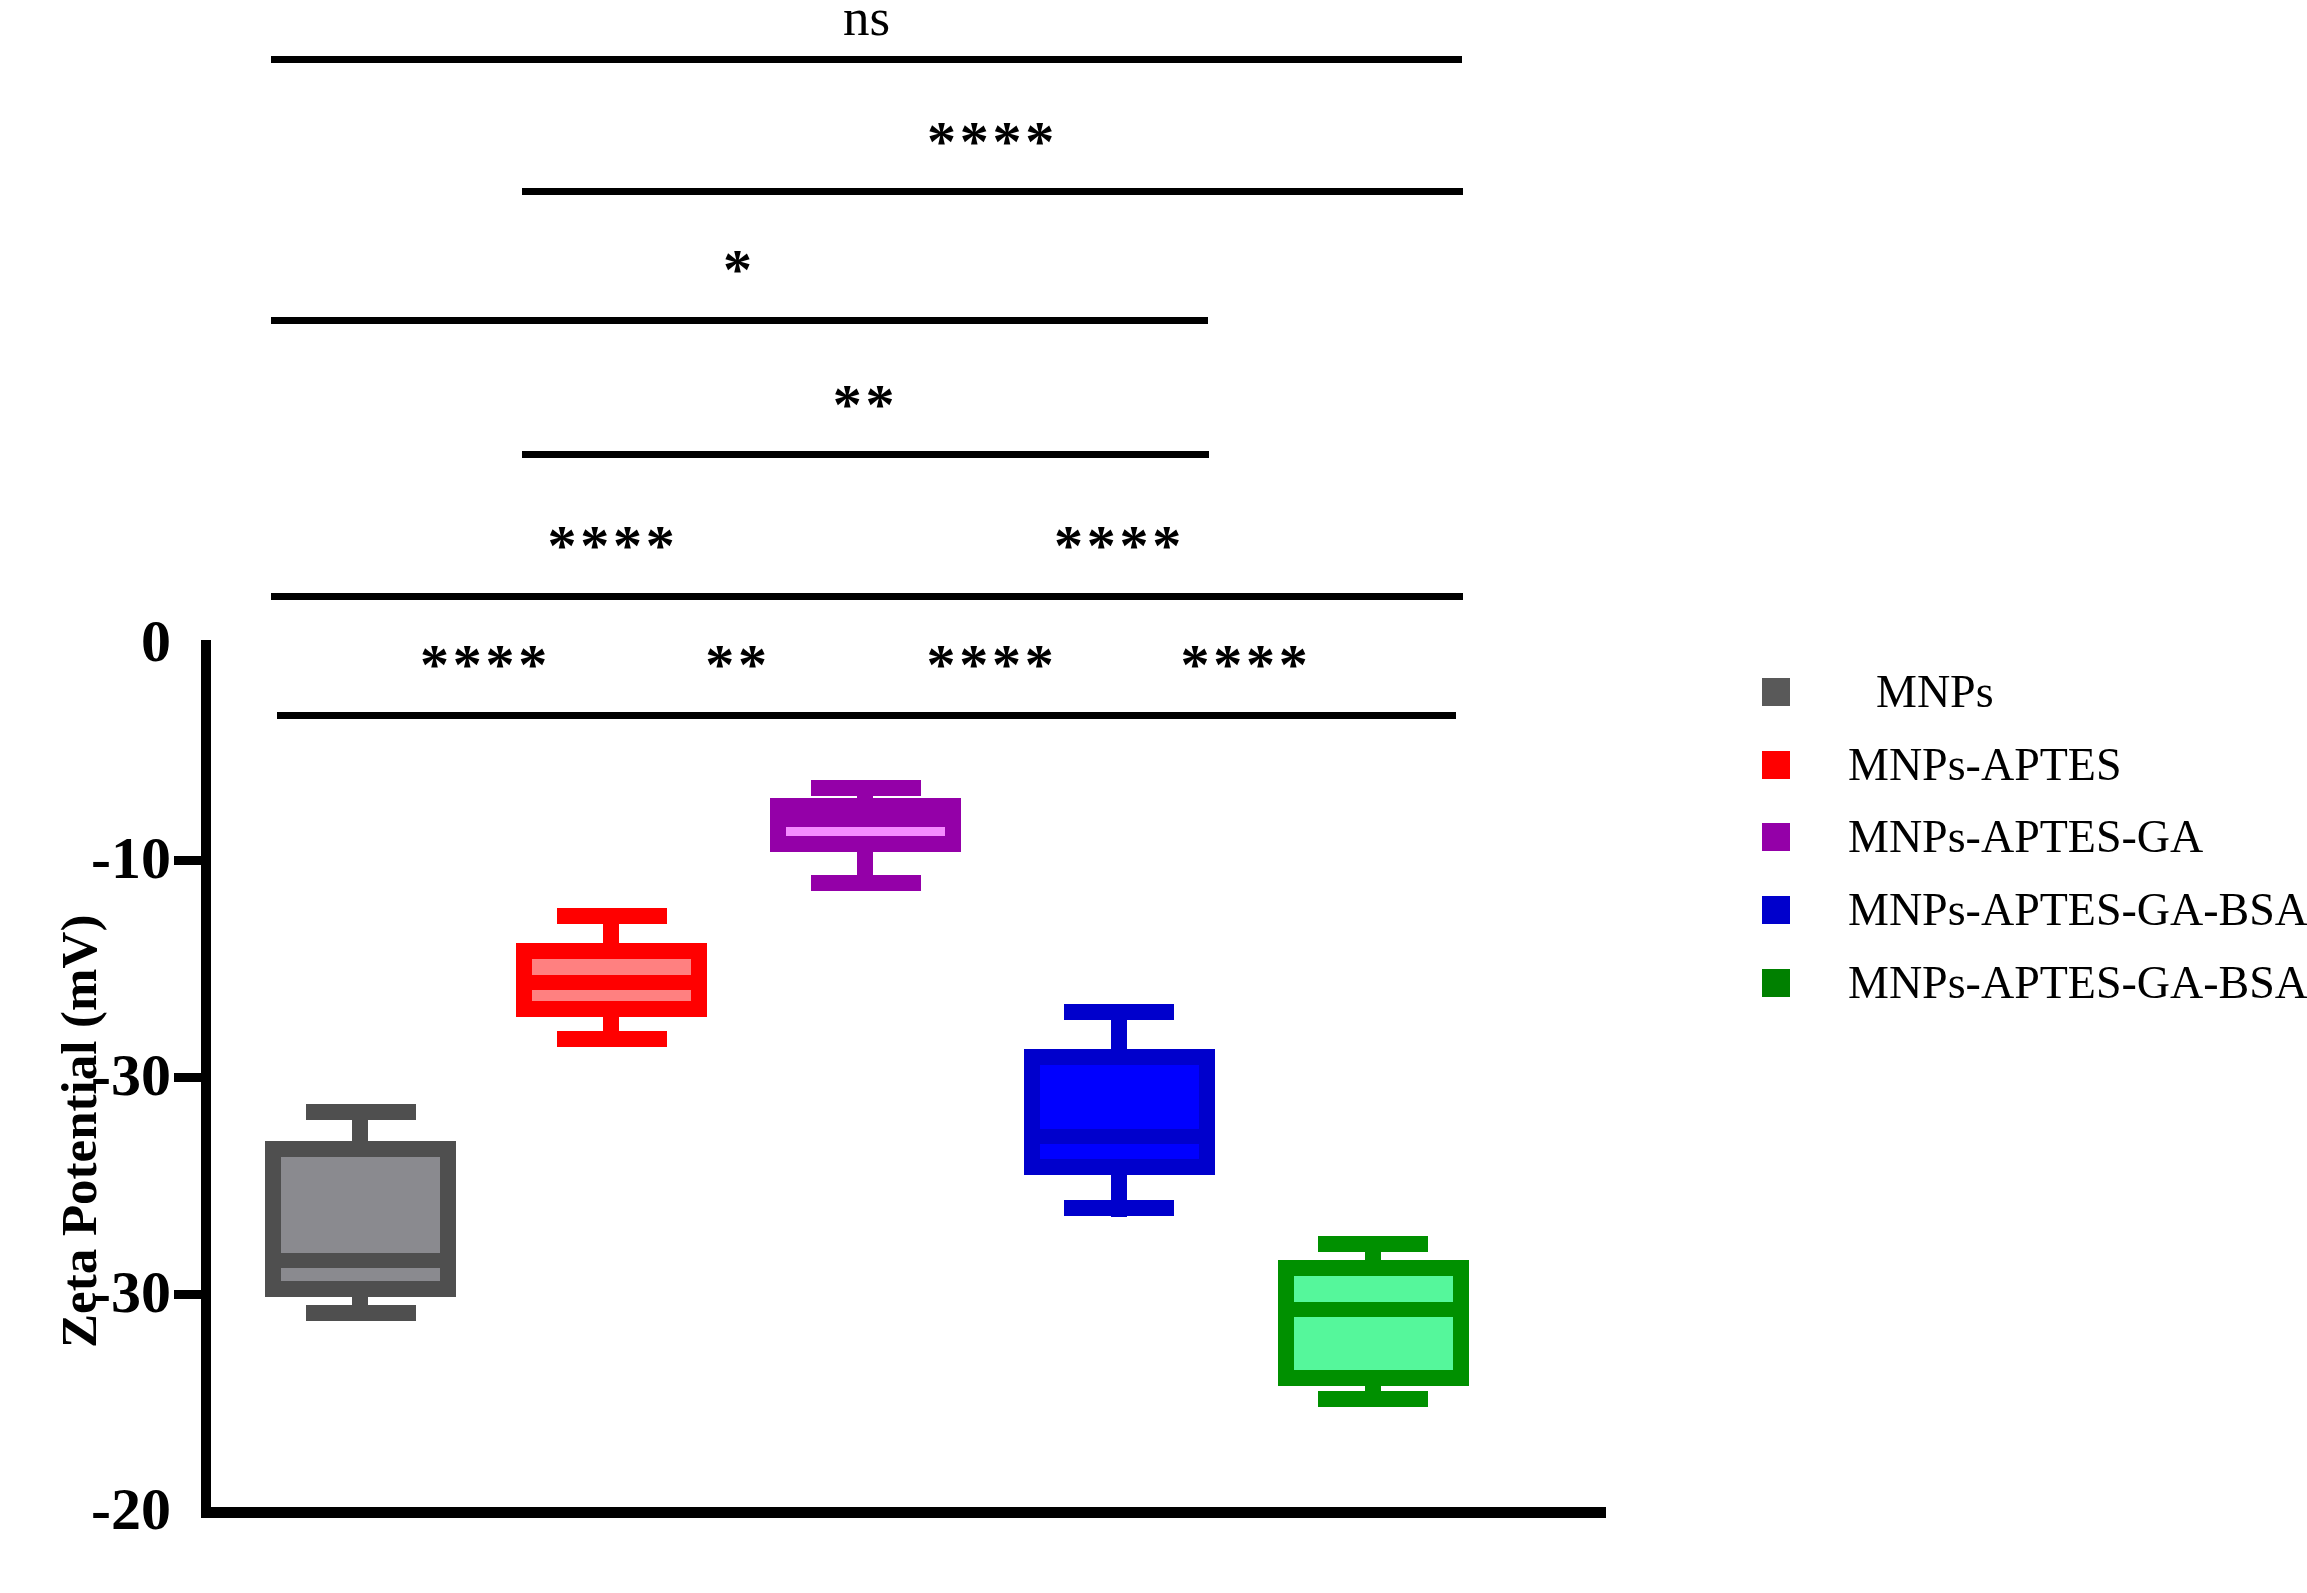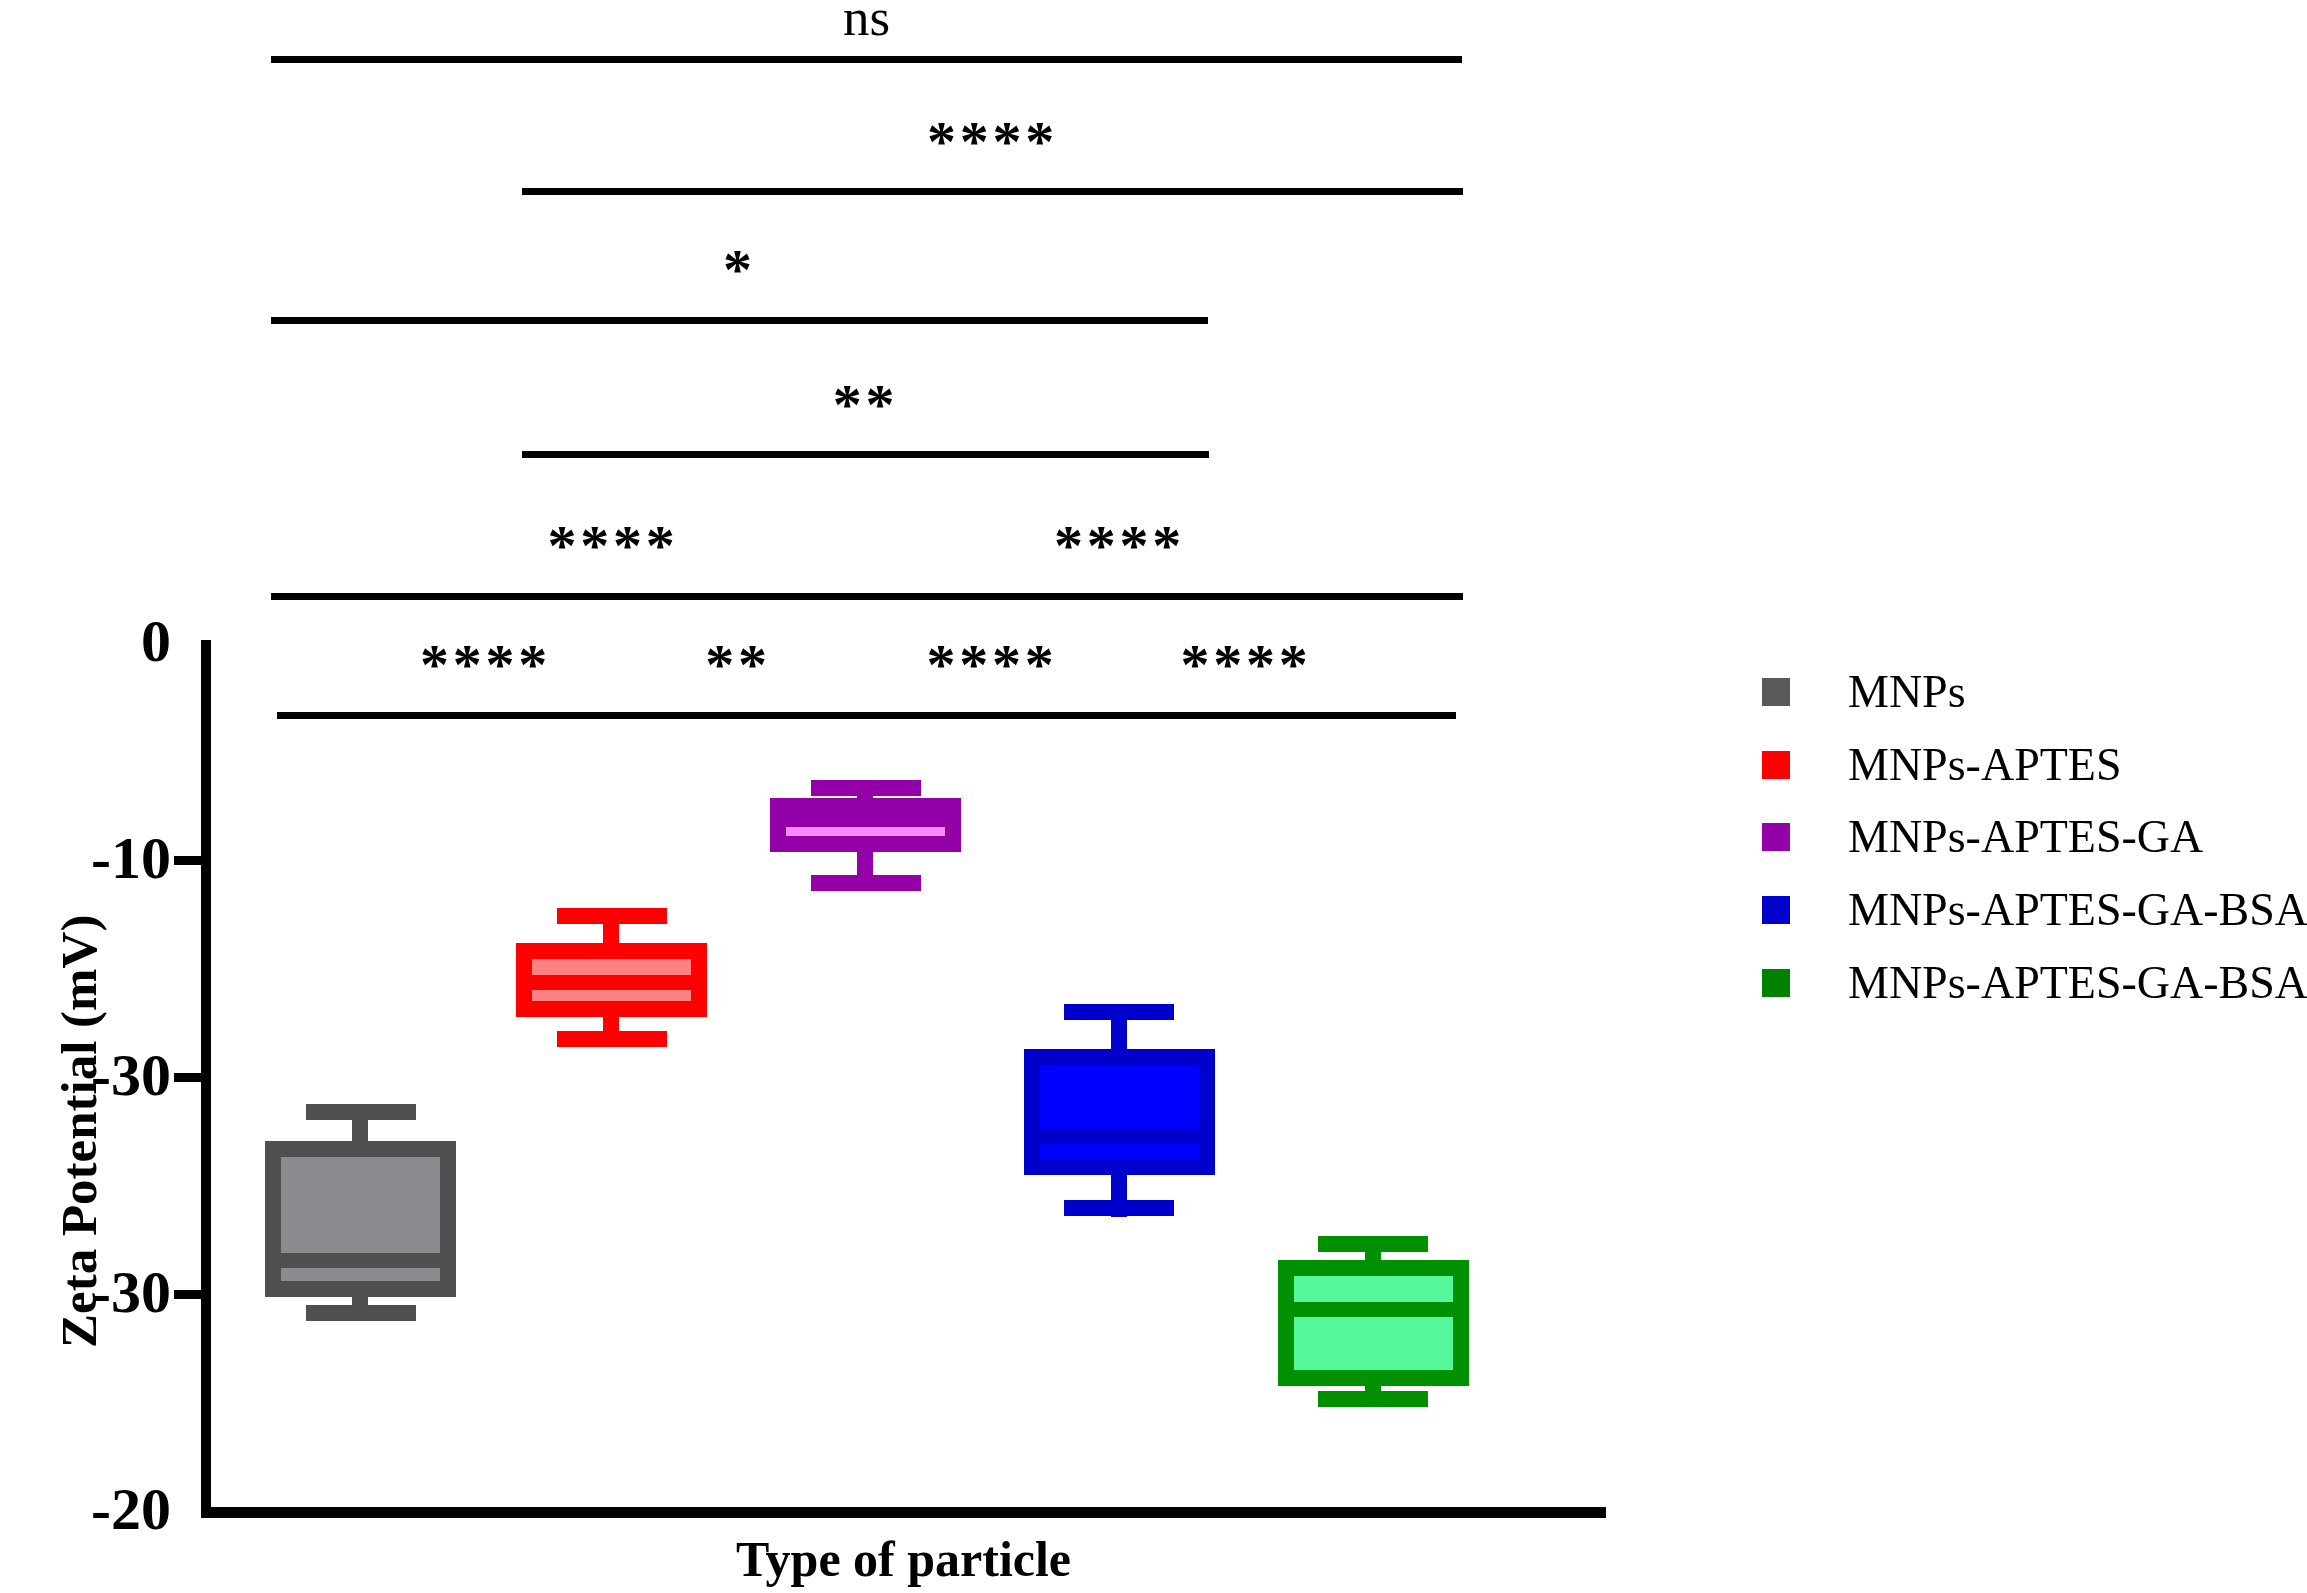--- a/index.html
+++ b/index.html
@@ -121,24 +121,23 @@
       <div class="sig-bar" style="left: 277px; top: 712px; width: 417px;"></div>
       <div class="sig-label stars" style="left: 277px; width: 417px; top: 636px;">****</div>
       <div class="sig-bar" style="left: 528px; top: 712px; width: 420px;"></div>
       <div class="sig-label stars" style="left: 528px; width: 420px; top: 636px;">**</div>
       <div class="sig-bar" style="left: 782px; top: 712px; width: 420px;"></div>
       <div class="sig-label stars" style="left: 782px; width: 420px; top: 636px;">****</div>
       <div class="sig-bar" style="left: 1036px; top: 712px; width: 420px;"></div>
       <div class="sig-label stars" style="left: 1036px; width: 420px; top: 636px;">****</div>
     </div>
 
-  <div id="x-axis-title" style="left: 201px; top: 1530px; width: 1405px;">Type of particle</div>
 
   <div id="legend" style="left: 1762px; top: 665px;">
-      <div class="legend-row" style="left: 0px; top: 0px;">
+      <div class="legend-row" style="left: 0px; top: 0px; gap: 28px;">
         <span class="legend-swatch" style="background: rgb(89, 89, 89);"></span>
         <span class="legend-text">MNPs</span>
       </div>
       <div class="legend-row" style="left: 0px; top: 73px;">
         <span class="legend-swatch" style="background: rgb(255, 0, 0);"></span>
         <span class="legend-text">MNPs-APTES</span>
       </div>
       <div class="legend-row" style="left: 0px; top: 145px;">
         <span class="legend-swatch" style="background: rgb(148, 0, 168);"></span>
         <span class="legend-text">MNPs-APTES-GA</span>

